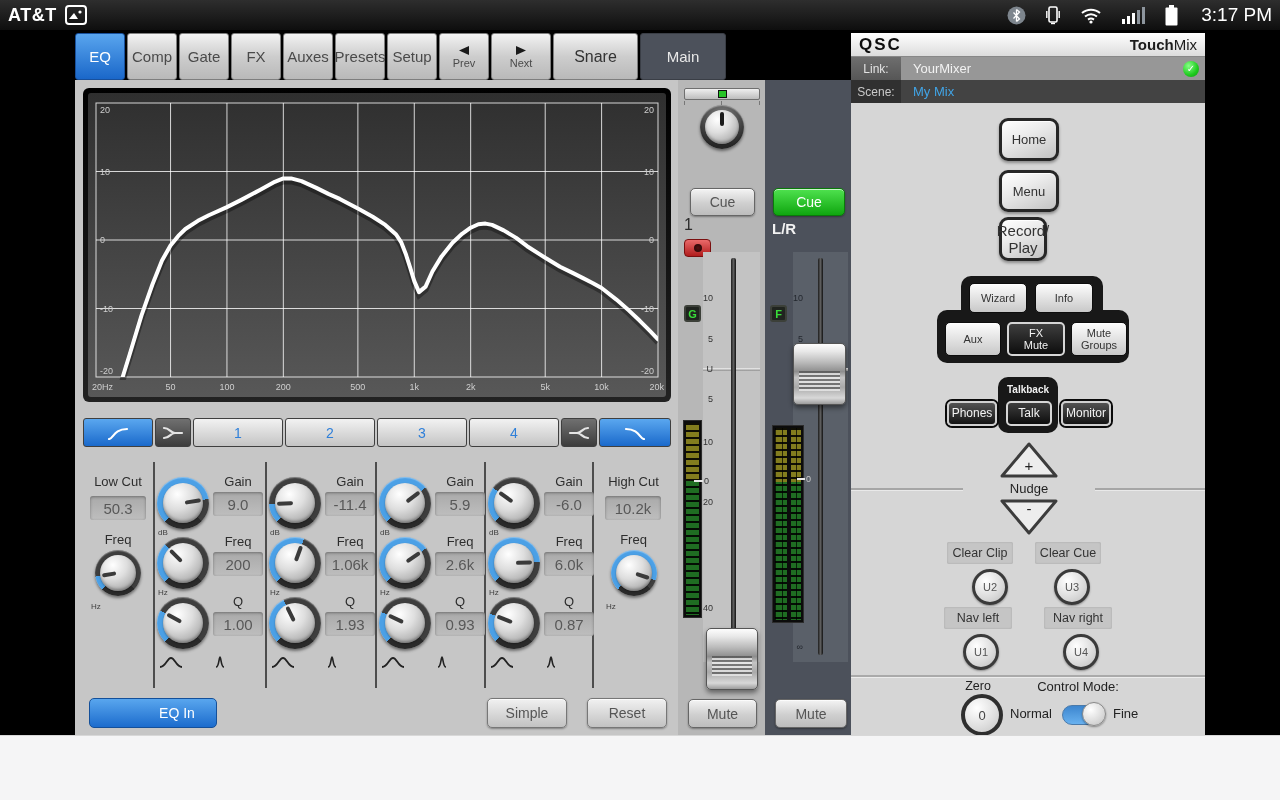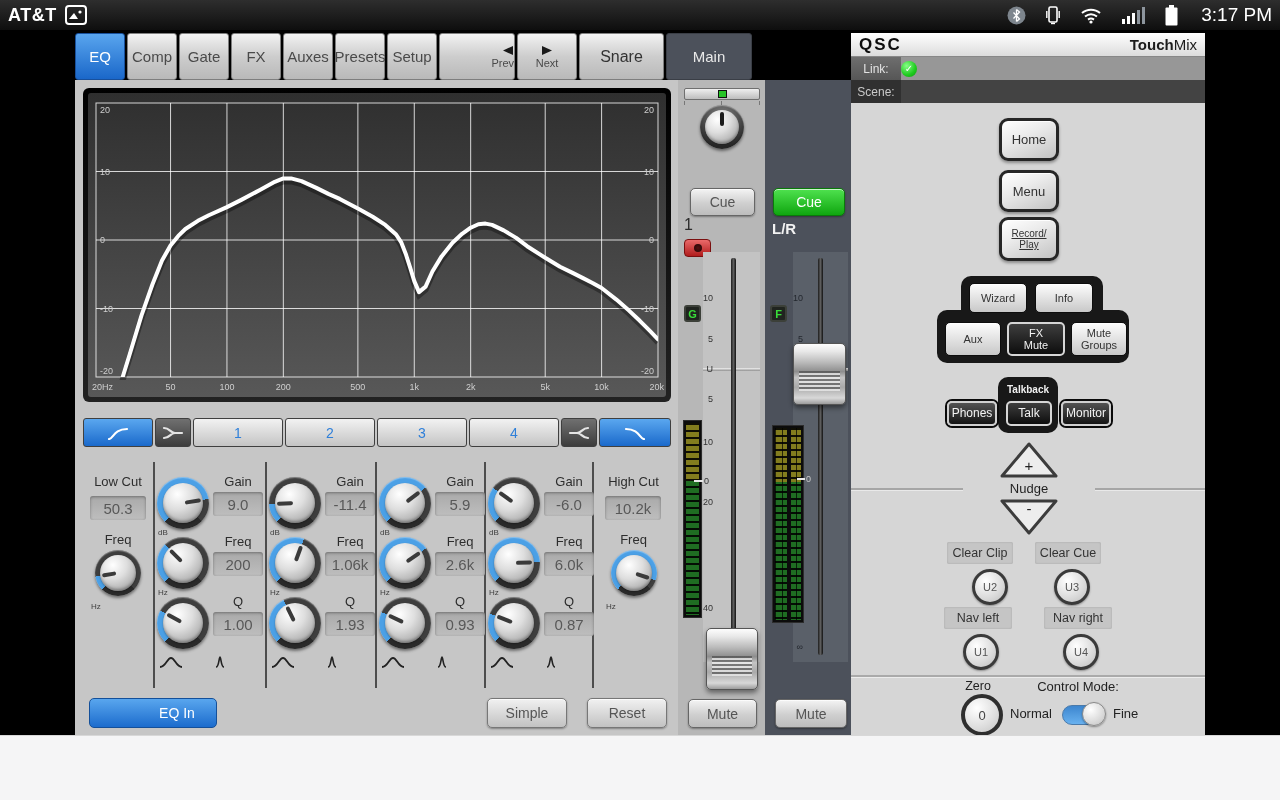--- a/index.html
+++ b/index.html
@@ -218,21 +218,21 @@
 
 <div class="app">
   <div class="tabbar" id="tabbar">
       <div class="tab reg active">EQ</div>
       <div class="tab reg">Comp</div>
       <div class="tab reg">Gate</div>
       <div class="tab reg">FX</div>
       <div class="tab reg">Auxes</div>
       <div class="tab reg">Presets</div>
       <div class="tab reg">Setup</div>
-      <div class="tab navtab" style="width: 76px; align-items: flex-end;">
+      <div class="tab navtab" style="width: 50px;">
         <svg width="12" height="9" viewBox="0 0 12 9">
           <path d="M11 0 L1 4.5 L11 9 Z" fill="#1a1a1a"></path>
         </svg>
         <span>Prev</span>
       </div>
       <div class="tab navtab" style="width: 60px;">
         <svg width="12" height="9" viewBox="0 0 12 9">
           <path d="M1 0 L11 4.5 L1 9 Z" fill="#1a1a1a"></path>
         </svg>
         <span>Next</span>
@@ -594,30 +594,32 @@
     <div class="sbtn" style="left:10px;top:619px;width:70px;height:27px;">Mute</div>
   </div>
 
   <div class="rpanel">
     <div class="rp-header">
       <span class="qsc-logo">QSC</span>
       <span class="tm"><b>Touch</b><span>Mix</span></span>
     </div>
     <div class="rp-row rp-link">
       <div class="rp-lbl">Link:</div>
+      <div class="rp-val">YourMixer</div>
       <div class="chk">✓</div>
     </div>
     <div class="rp-row rp-scene">
       <div class="rp-lbl">Scene:</div>
+      <div class="rp-val">My Mix</div>
     </div>
 
     <div class="rp-main">
       <div class="rpbtn" style="left:148px;top:15px;width:60px;height:43px;">Home</div>
       <div class="rpbtn" style="left:148px;top:67px;width:60px;height:42px;">Menu</div>
-      <div class="rpbtn ml" style="left:148px;top:114px;width:60px;height:44px;font-size:10px;line-height:1.15;text-decoration:underline;">Record/
+      <div class="rpbtn ml" style="left:148px;top:114px;width:48px;height:44px;font-size:15px;line-height:1.15;">Record/
 Play</div>
 
       <div class="blackbox" style="left:110px;top:173px;width:142px;height:44px;"></div>
       <div class="blackbox" style="left:86px;top:207px;width:192px;height:53px;"></div>
       <div class="slbtn" style="left:118px;top:180px;width:58px;height:30px;">Wizard</div>
       <div class="slbtn" style="left:184px;top:180px;width:58px;height:30px;">Info</div>
       <div class="slbtn" style="left:94px;top:219px;width:56px;height:34px;">Aux</div>
       <div class="dkbtn inbox ml" style="left:156px;top:219px;width:58px;height:34px;">FX
 Mute</div>
       <div class="slbtn ml" style="left:220px;top:219px;width:56px;height:34px;">Mute

